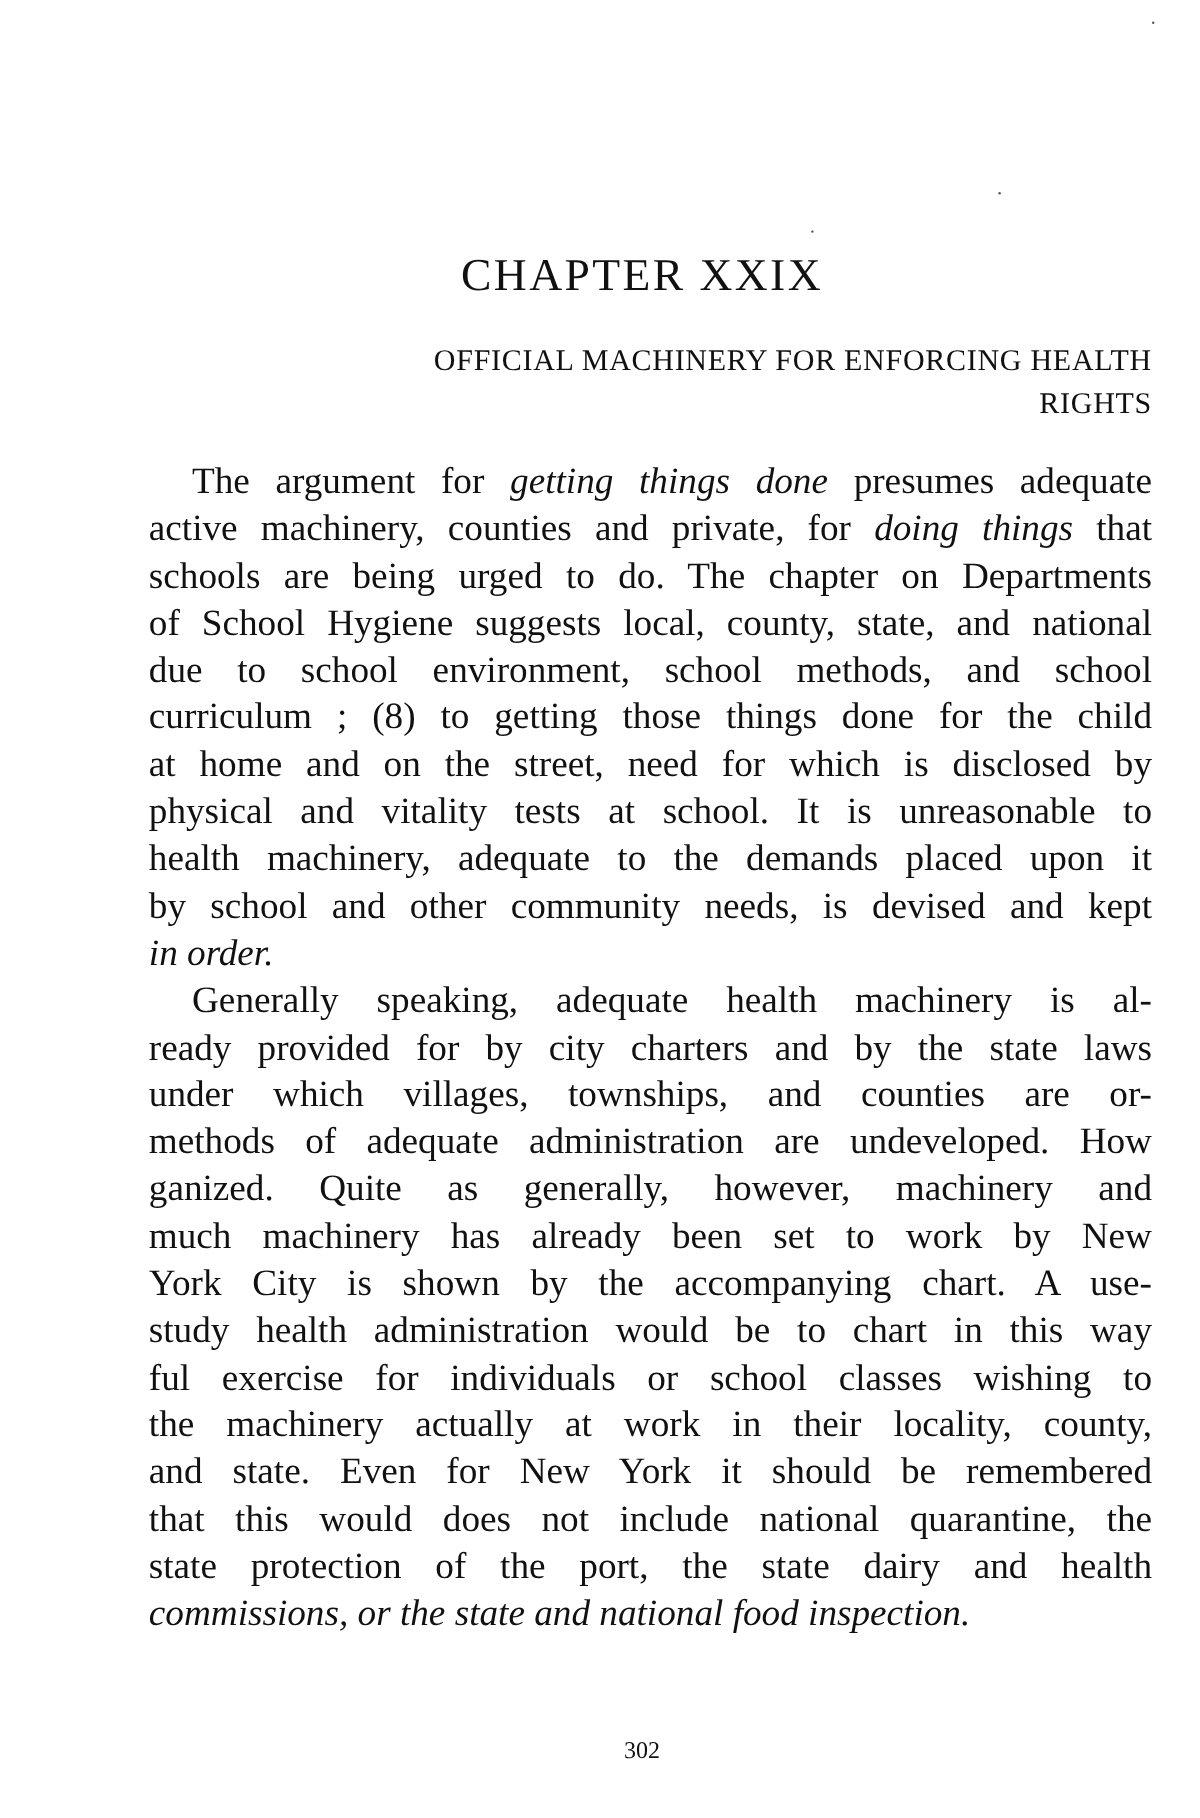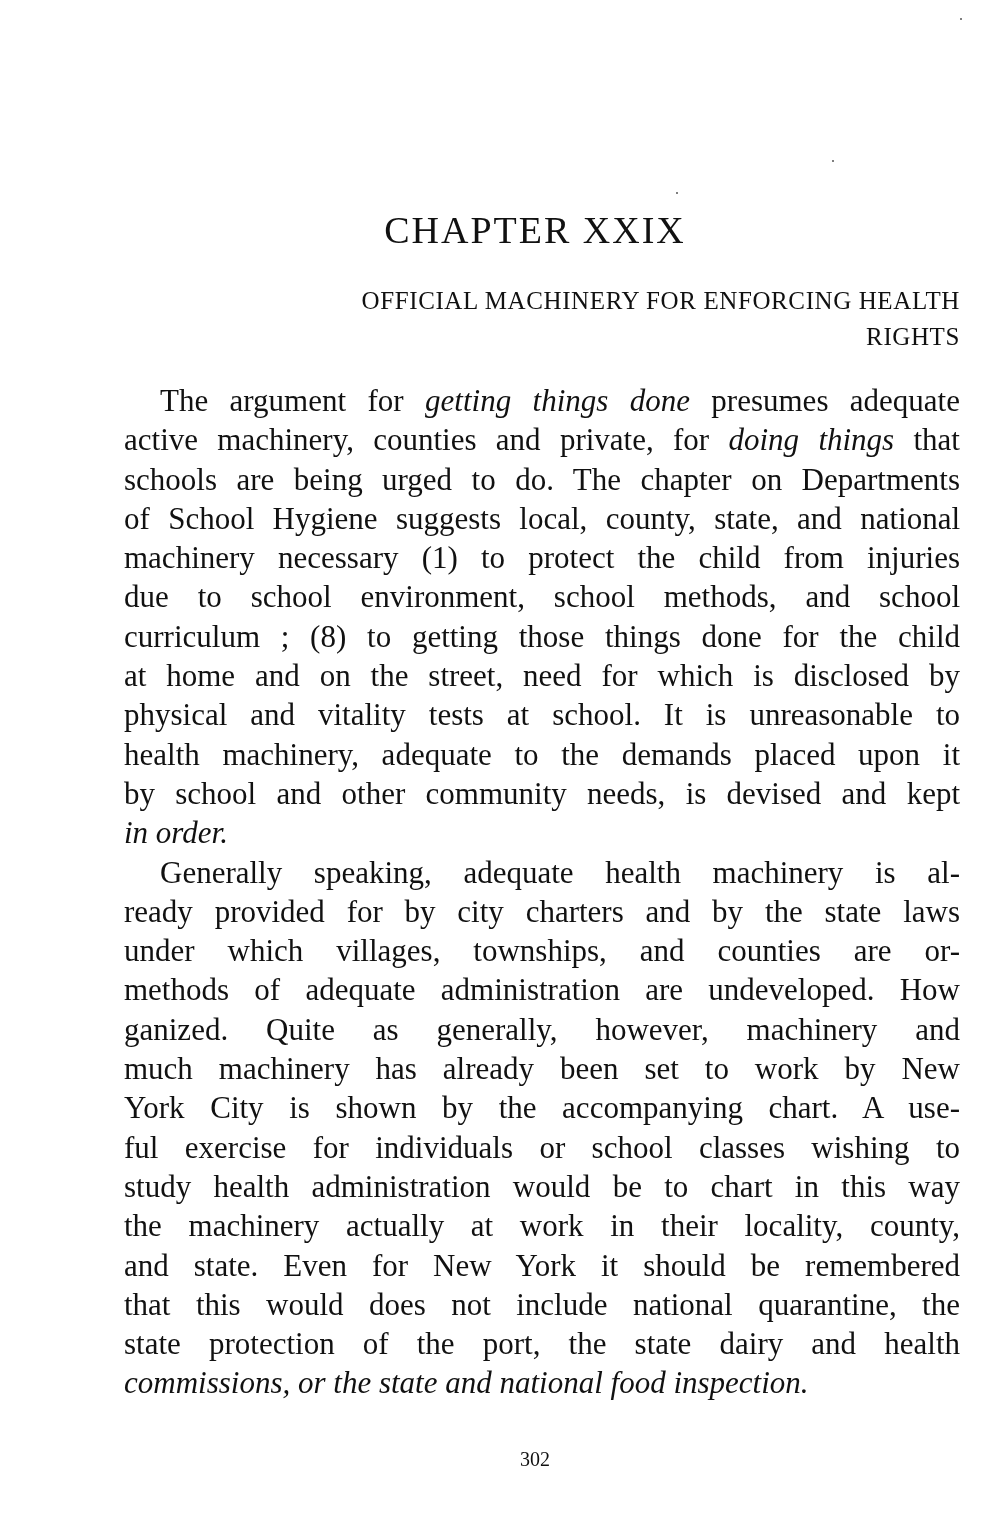--- a/index.html
+++ b/index.html
@@ -85,39 +85,38 @@
     <div>OFFICIAL MACHINERY FOR ENFORCING HEALTH</div>
     <div>RIGHTS</div>
   </div>
 
   <div class="body-text" id="body-text">
       <div>
         <div class="line indent"><span>The argument for </span><i>getting things done</i><span> presumes adequate</span></div>
         <div class="line"><span>active machinery, counties and private, for </span><i>doing things</i><span> that</span></div>
         <div class="line"><span>schools are being urged to do.  The chapter on Departments</span></div>
         <div class="line"><span>of School Hygiene suggests local, county, state, and national</span></div>
-        <div class="line"><span>machinery necessary (1) to protect the child from injuries</span></div>
         <div class="line"><span>due to school environment, school methods, and school</span></div>
         <div class="line"><span>curriculum ; (8) to getting those things done for the child</span></div>
         <div class="line"><span>at home and on the street, need for which is disclosed by</span></div>
         <div class="line"><span>physical and vitality tests at school.  It is unreasonable to</span></div>
         <div class="line"><span>health machinery, adequate to the demands placed upon it</span></div>
         <div class="line"><span>by school and other community needs, is devised and kept</span></div>
         <div class="line last"><span>in order.</span></div>
       </div>
       <div>
         <div class="line indent"><span>Generally speaking, adequate health machinery is al-</span></div>
         <div class="line"><span>ready provided for by city charters and by the state laws</span></div>
         <div class="line"><span>under which villages, townships, and counties are or-</span></div>
         <div class="line"><span>methods of adequate administration are undeveloped.  How</span></div>
         <div class="line"><span>ganized.  Quite as generally, however, machinery and</span></div>
         <div class="line"><span>much machinery has already been set to work by New</span></div>
         <div class="line"><span>York City is shown by the accompanying chart.  A use-</span></div>
+        <div class="line"><span>study health administration would be to chart in this way</span></div>
         <div class="line"><span>ful exercise for individuals or school classes wishing to</span></div>
-        <div class="line"><span>study health administration would be to chart in this way</span></div>
         <div class="line"><span>the machinery actually at work in their locality, county,</span></div>
         <div class="line"><span>and state.  Even for New York it should be remembered</span></div>
         <div class="line"><span>that this would does not include national quarantine, the</span></div>
         <div class="line"><span>state protection of the port, the state dairy and health</span></div>
         <div class="line last"><span>commissions, or the state and national food inspection.</span></div>
       </div>
     </div>
 
   <div class="page-number">302</div>
 

